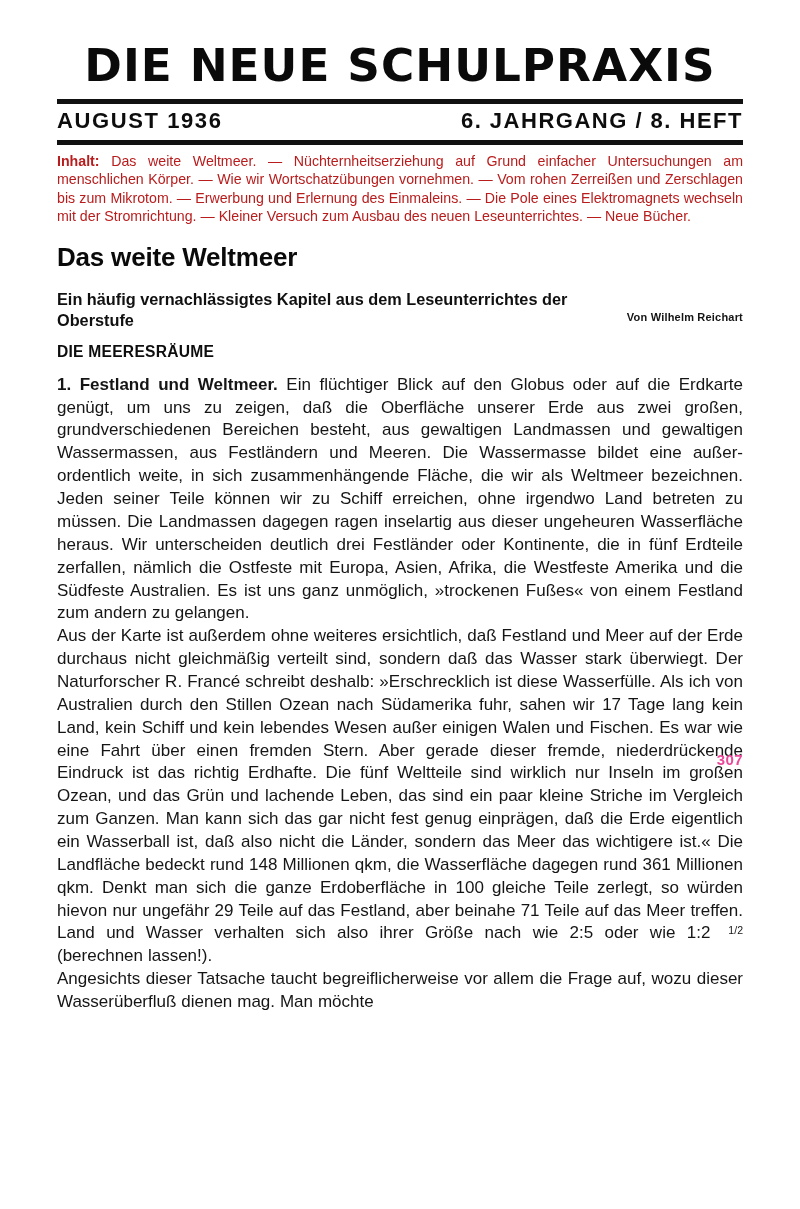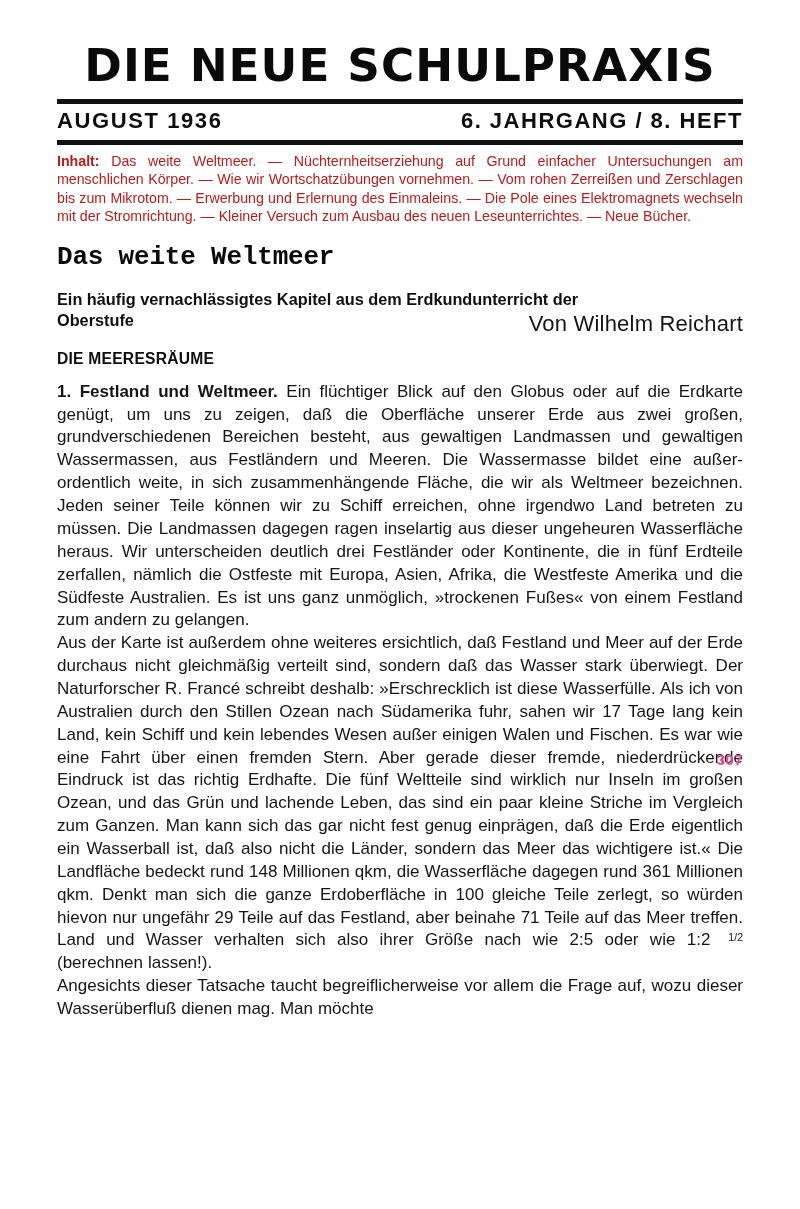--- a/index.html
+++ b/index.html
@@ -72,21 +72,21 @@
     text-align: justify;
     text-justify: inter-word;
     margin-top: 7px;
     color: #b91c1c;
     hyphens: manual;
   }
   .contents b { font-weight: 700; }
 
   
   .article-title {
-    font-family: Liberation Mono, monospace;
+    font-family: Liberation Sans, sans-serif;
     font-weight: 700;
     font-size: 26px;
     line-height: 1.12;
     margin-top: 17px;
     letter-spacing: -0.2px;
     color: #0a0a0a;
   }
   .subtitle {
     font-weight: 700;
     font-size: 16.3px;
@@ -100,22 +100,22 @@
     display: flex;
     justify-content: space-between;
     align-items: flex-start;
   }
   .subtitle-cont {
     font-weight: 700;
     font-size: 16.3px;
     color: #101010;
   }
   .byline {
-    font-weight: 400;
-    font-size: 22px;
+    font-weight: 700;
+    font-size: 11px;
     color: #141414;
     letter-spacing: 0.2px;
   }
   .section-head {
     font-weight: 700;
     font-size: 15.6px;
     letter-spacing: 0.25px;
     margin-top: 13px;
     color: #0d0d0d;
   }
@@ -175,21 +175,21 @@
   </div>
 
   <div class="rule-thick second"></div>
 
   <section class="contents">
     <b>Inhalt:</b><span> Das weite Weltmeer. — Nüchternheitserziehung auf Grund einfacher Unter­suchungen am menschlichen Körper. — Wie wir Wortschatzübungen vornehmen. — Vom rohen Zerreißen und Zerschlagen bis zum Mikrotom. — Erwerbung und Erlernung des Einmaleins. — Die Pole eines Elektromagnets wechseln mit der Stromrichtung. — Kleiner Versuch zum Ausbau des neuen Leseunterrichtes. — Neue Bücher.</span>
   </section>
 
   <h1 class="article-title">Das weite Weltmeer</h1>
 
-  <div class="subtitle">Ein häufig vernachlässigtes Kapitel aus dem Erdkundunterricht der</div>
+  <div class="subtitle">Ein häufig vernachlässigtes Kapitel aus dem Leseunterrichtes der</div>
 
   <div class="subtitle-row">
     <span class="subtitle-cont">Oberstufe</span>
     <span class="byline">Von Wilhelm Reichart</span>
   </div>
 
   <h2 class="section-head">DIE MEERESRÄUME</h2>
 
   <article class="body-text">
     <p><span class="run-in">1. Festland und Weltmeer.</span><span> Ein flüchtiger Blick auf den Globus oder auf die Erdkarte genügt, um uns zu zeigen, daß die Oberfläche unserer Erde aus zwei großen, grundverschiedenen Bereichen be­steht, aus gewaltigen Landmassen und gewaltigen Wassermassen, aus Festländern und Meeren. Die Wassermasse bildet eine außer­ordentlich weite, in sich zusammenhängende Fläche, die wir als Weltmeer bezeichnen. Jeden seiner Teile können wir zu Schiff er­reichen, ohne irgendwo Land betreten zu müssen. Die Landmassen dagegen ragen inselartig aus dieser ungeheuren Wasserfläche her­aus. Wir unterscheiden deutlich drei Festländer oder Kontinente, die in fünf Erdteile zerfallen, nämlich die Ostfeste mit Europa, Asien, Afrika, die Westfeste Amerika und die Südfeste Australien. Es ist uns ganz unmöglich, »trockenen Fußes« von einem Festland zum andern zu gelangen.</span></p>

